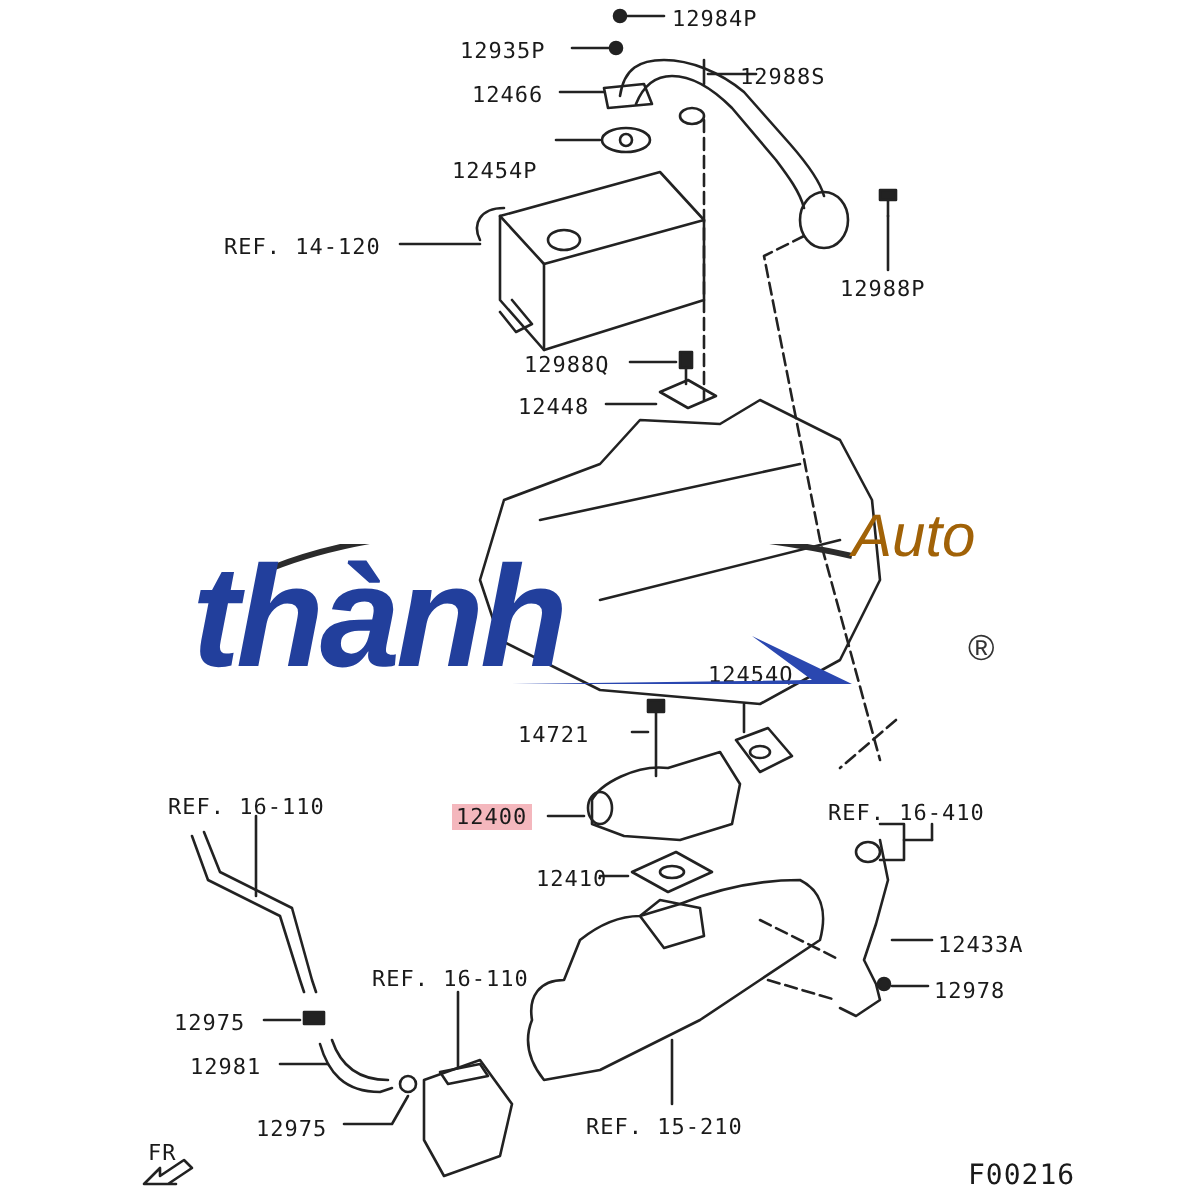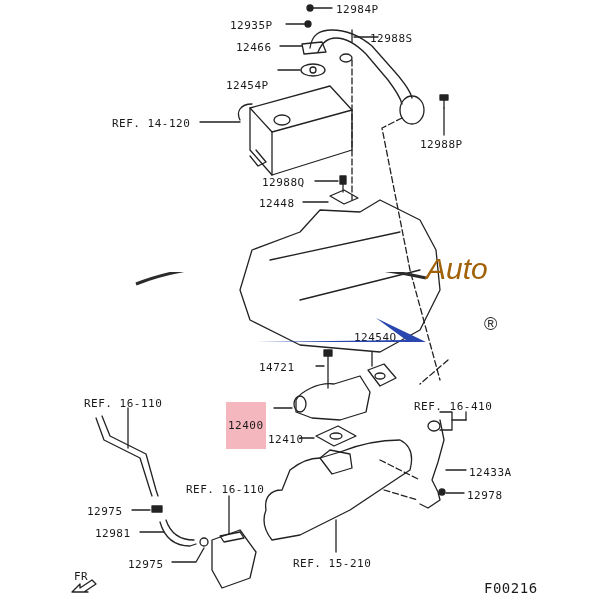--- a/index.html
+++ b/index.html
@@ -1,19 +1,19 @@
 <!DOCTYPE html>
 <html><head>
 <meta charset="utf-8">
 <style>
   html, body { margin:0; padding:0; background:#ffffff; }
   body { width:600px; height:600px; position:relative; overflow:hidden; font-family:"DejaVu Sans", sans-serif; }
   #diagram { position:absolute; left:0; top:0; width:519px; height:600px; }
   .lbl { position:absolute; font-family:"DejaVu Sans Mono", monospace; font-size:11px; letter-spacing:0.5px; color:#1a1a1a; white-space:nowrap; line-height:13px; }
-  .lbl.hl { background:#f4b7bd; padding:17px 2px; }
+  .lbl.hl { background:#f4b7bd; padding:0 2px; }
   .logo { position:absolute; left:96px; top:272px; width:420px; height:80px; pointer-events:none; }
   .logo .thanh { position:absolute; left:0; top:-4px; font-family:"Liberation Sans", sans-serif; font-weight:bold; font-style:italic; font-size:72px; color:#223f9c; letter-spacing:-2px; }
   .logo .dung { position:absolute; left:196px; top:-4px; font-family:"Liberation Sans", sans-serif; font-weight:bold; font-style:italic; font-size:72px; color:#2b2b2b; letter-spacing:-2px; }
   .logo .auto { position:absolute; left:330px; top:-20px; font-family:"Liberation Sans", sans-serif; font-style:italic; font-size:30px; color:#a16207; }
   .logo .reg { position:absolute; left:388px; top:42px; font-family:"Liberation Sans", sans-serif; font-size:18px; color:#333; }
 </style>
 </head>
 <body>
 
 <div id="diagram">
@@ -132,15 +132,16 @@
   <div class="lbl" style="left:293px;top:557px">REF. 15-210</div>
   <div class="lbl" style="left:74px;top:570px">FR</div>
   <div class="lbl" style="left:484px;top:582px;font-size:14px">F00216</div>
 </div>
 
 <div class="logo">
   <svg width="420" height="80" style="position:absolute;left:0;top:0">
     <path d="M40 12 C 120 -20, 260 -10, 330 6" fill="none" stroke="#2b2b2b" stroke-width="3"></path>
     <path d="M160 70 L 310 68 L 280 46 L 330 70 Z" fill="#2a47b0"></path>
   </svg>
+  <span class="thanh">thành</span>
   <span class="auto">Auto</span>
   <span class="reg">®</span>
 </div>
 
 </body></html>

